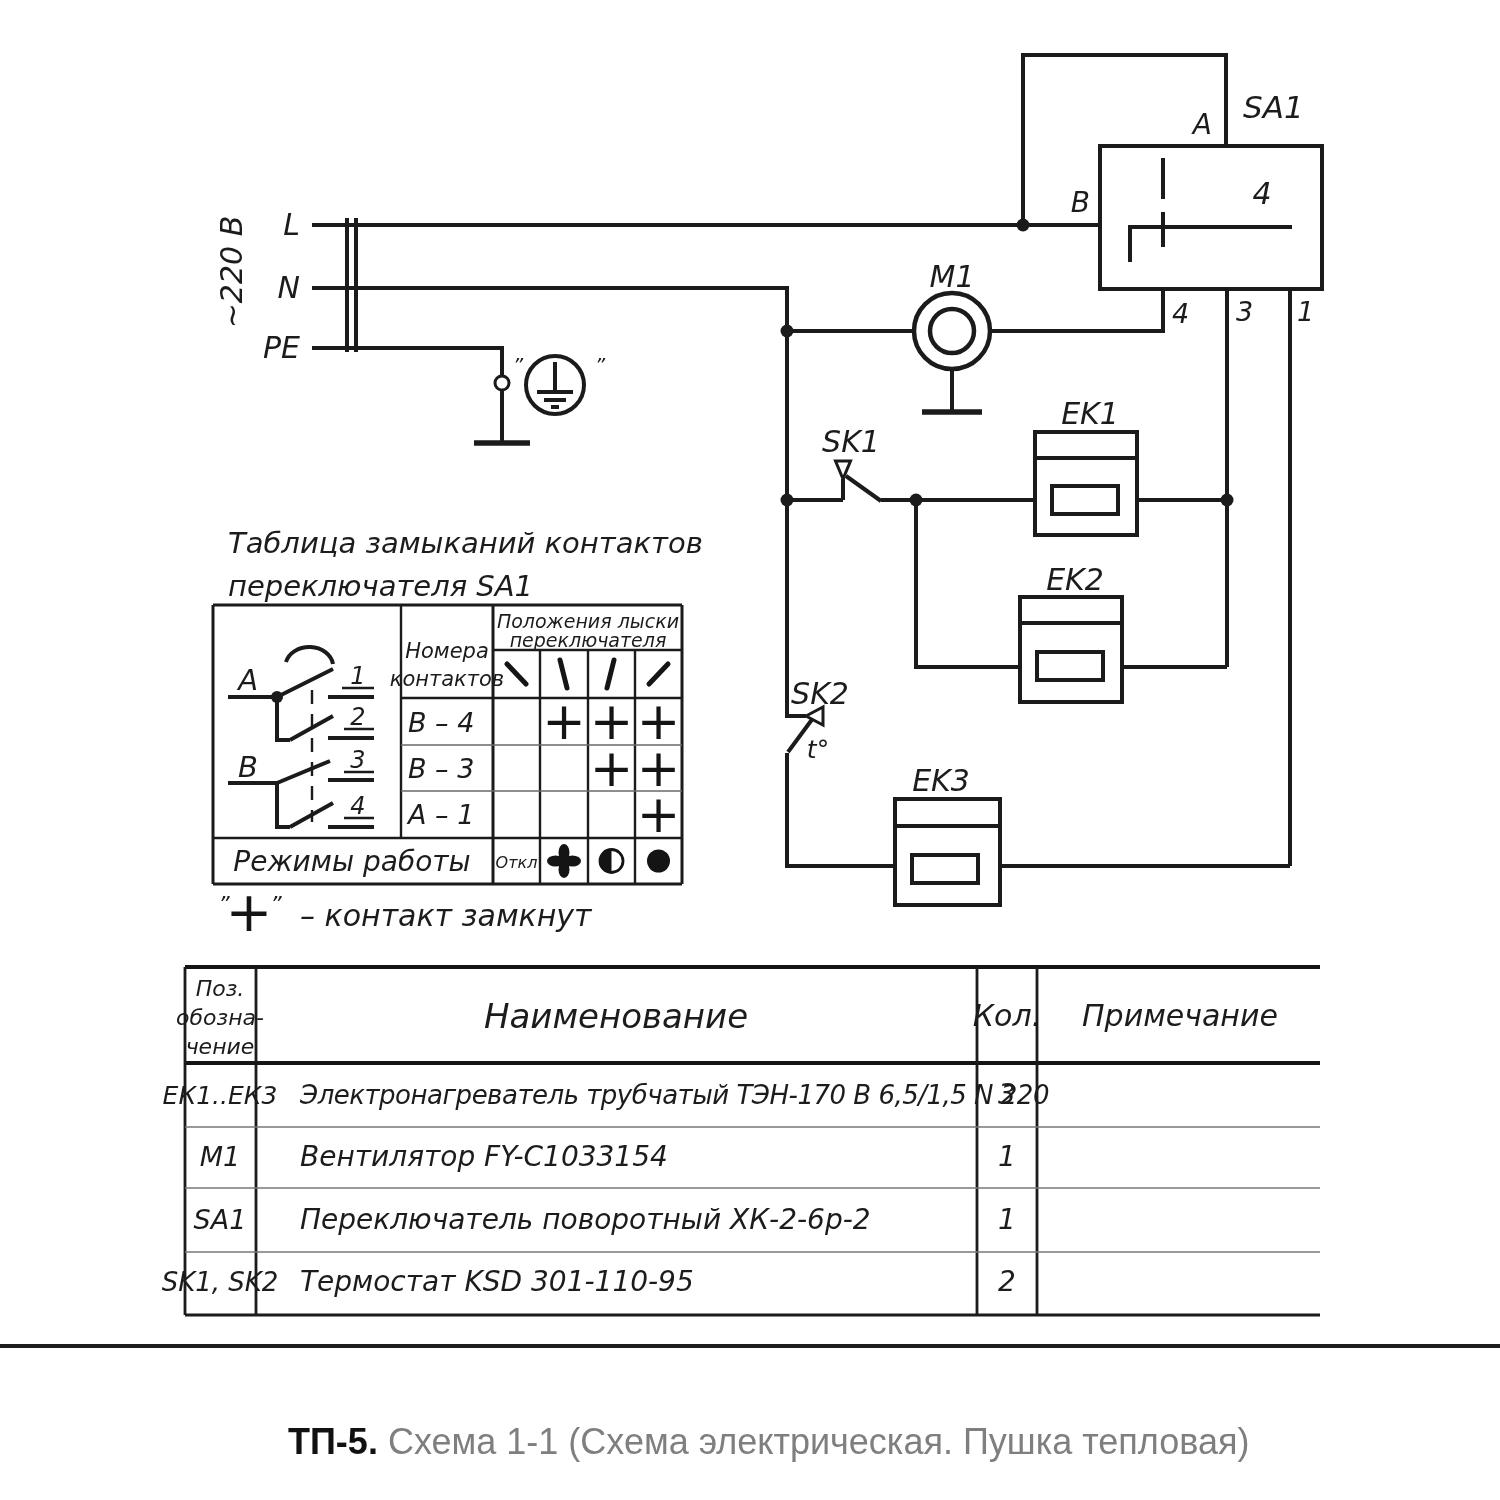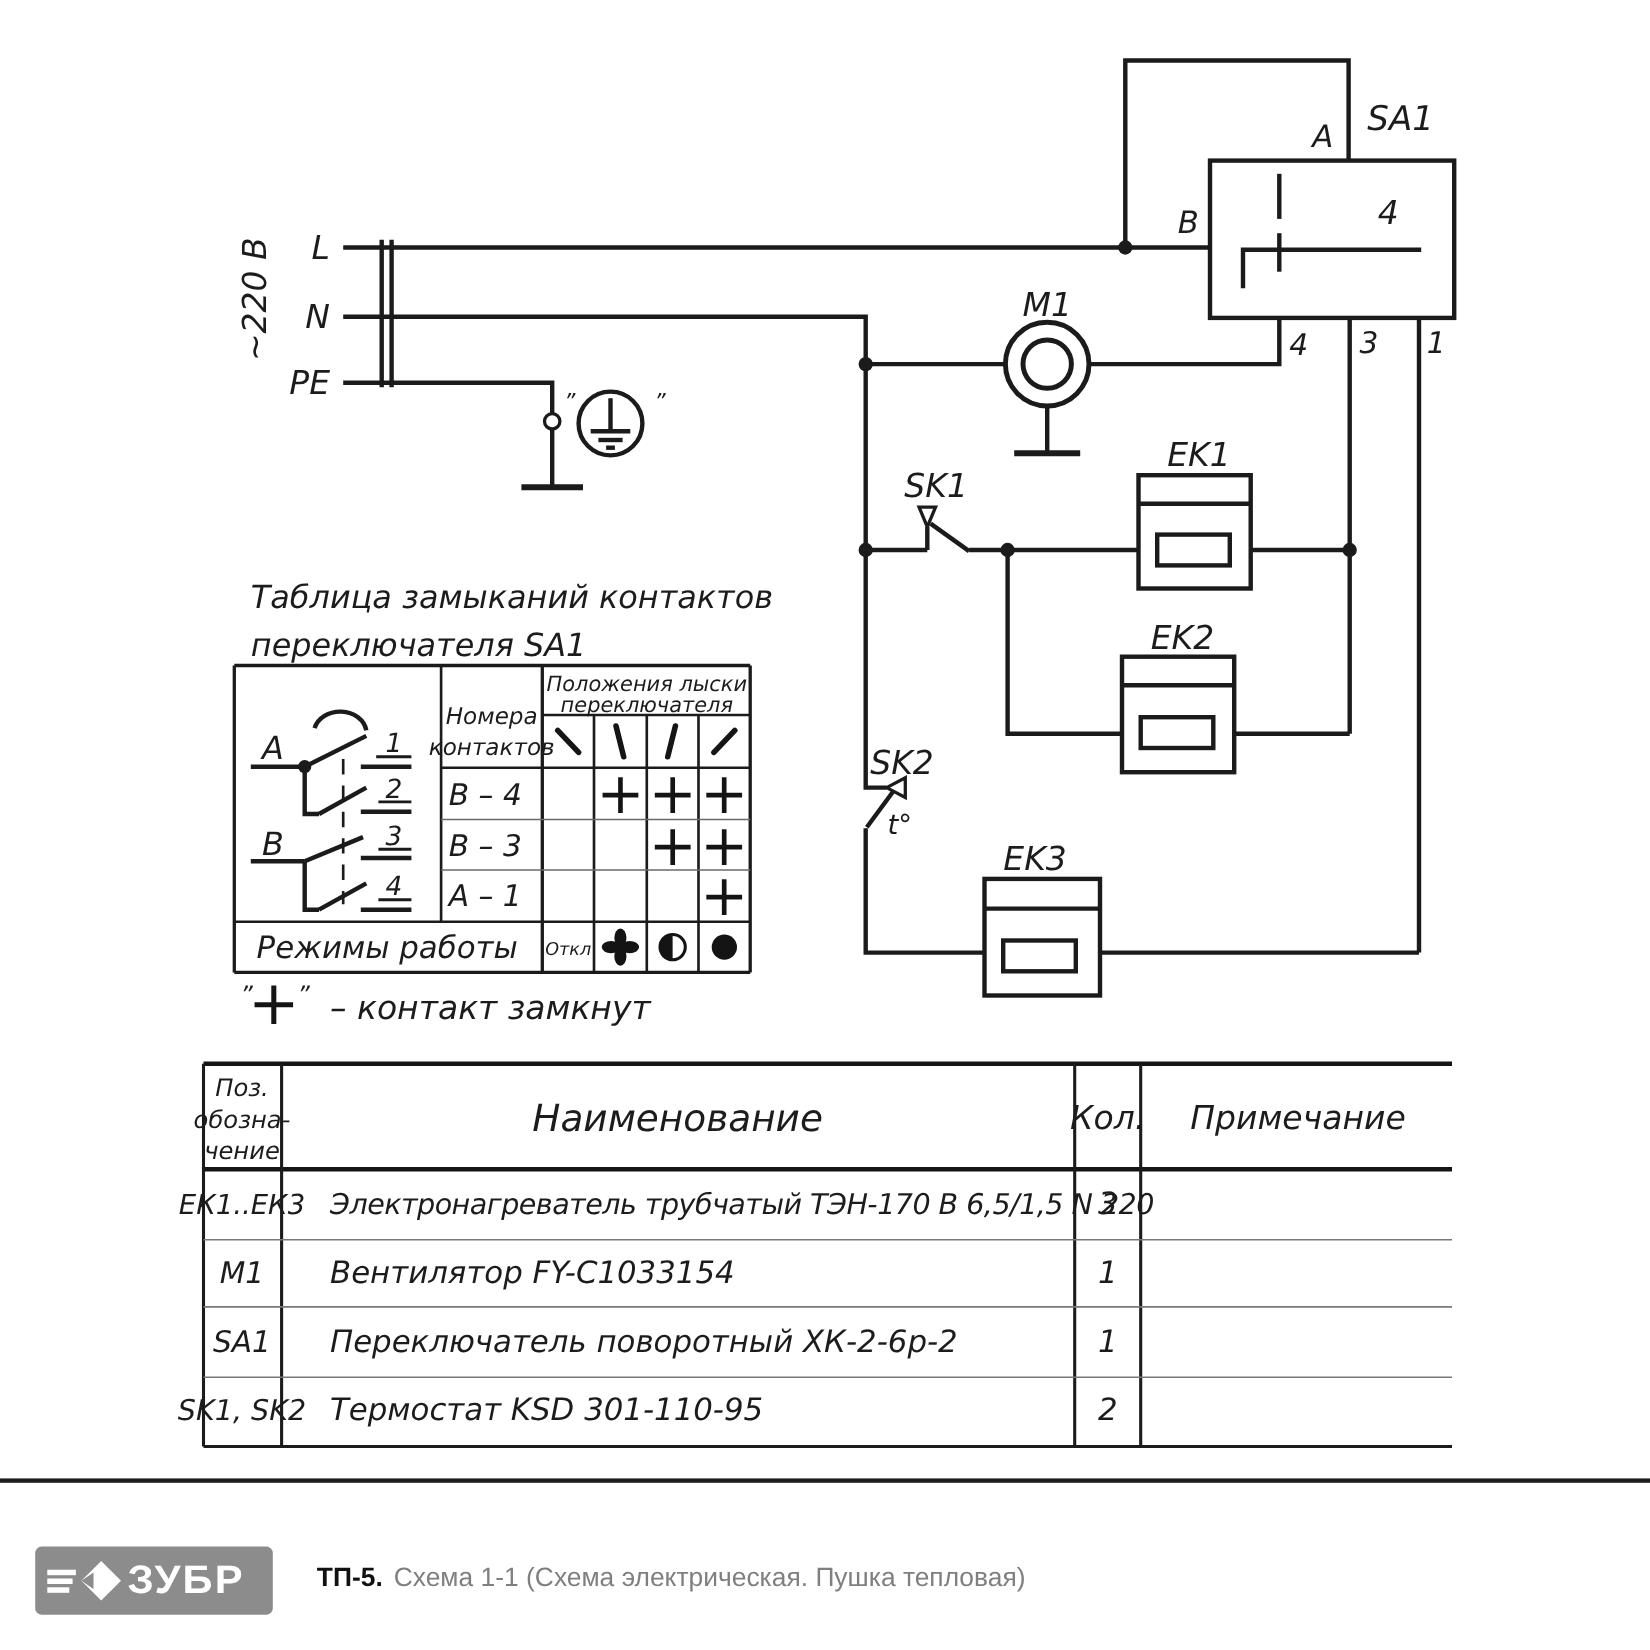--- a/index.html
+++ b/index.html
@@ -16,21 +16,21 @@
   .grid-thin{stroke:#6a6a6a;stroke-width:1.4;fill:none;}
   .pt-thick{stroke:#151515;stroke-width:4.2;fill:none;}
   .pt-med{stroke:#1b1b1b;stroke-width:2.8;fill:none;}
   .pt-thin{stroke:#787878;stroke-width:1.5;fill:none;}
   .tick{stroke:#151515;stroke-width:5;stroke-linecap:round;}
   .sep{position:absolute;left:0;top:1344px;width:1500px;height:4px;background:#1d1d1d;}
   .brand-badge{position:absolute;left:32px;top:1406px;width:216px;height:62px;background:#8c8c8c;
                border-radius:6px;display:flex;align-items:center;padding-left:8px;box-sizing:border-box;gap:4px;}
   .badge-text{color:#ffffff;font-weight:700;font-size:38px;letter-spacing:2px;
               font-family:"Liberation Sans",sans-serif;transform:scaleY(.95);}
-  .caption-line{position:absolute;left:288px;top:1421px;white-space:nowrap;font-size:24px;}
+  .caption-line{position:absolute;left:288px;top:1421px;white-space:nowrap;font-size:36px;}
   .model{color:#111111;font-weight:700;margin-right:10px;}
   .cap-text{color:#7f7f7f;font-weight:400;}
 </style>
 </head>
 <body>
 
 <div id="page">
 
 <svg width="1500" height="1340" viewBox="0 0 1500 1340">
 
@@ -259,28 +259,18 @@
       <text class="it" x="220" y="1291" font-size="26" text-anchor="middle">SK1, SK2</text>
       <text class="it" x="300" y="1291" font-size="28">Термостат KSD 301-110-95</text>
       <text class="it" x="1007" y="1291" font-size="28" text-anchor="middle">2</text>
     </g>
   </g>
 </svg>
 
 
 <div class="sep"></div>
 
-<div class="brand-badge">
-  <svg width="72" height="62" viewBox="0 0 72 62">
-    <rect x="3" y="21" width="26" height="5" fill="#ffffff"></rect>
-    <rect x="3" y="29" width="23" height="5" fill="#ffffff"></rect>
-    <rect x="3" y="37" width="20" height="5" fill="#ffffff"></rect>
-    <polygon points="34,31 52,13 70,31 52,49" fill="#ffffff"></polygon>
-    <polygon points="34,31 45,23.5 45,38.5" fill="#8c8c8c"></polygon>
-  </svg>
-  <span class="badge-text">ЗУБР</span>
-</div>
 
 <div class="caption-line">
   <span class="model">ТП-5.</span><span class="cap-text">Схема 1-1 (Схема электрическая. Пушка тепловая)</span>
 </div>
 
 </div>
 
 </body></html>

